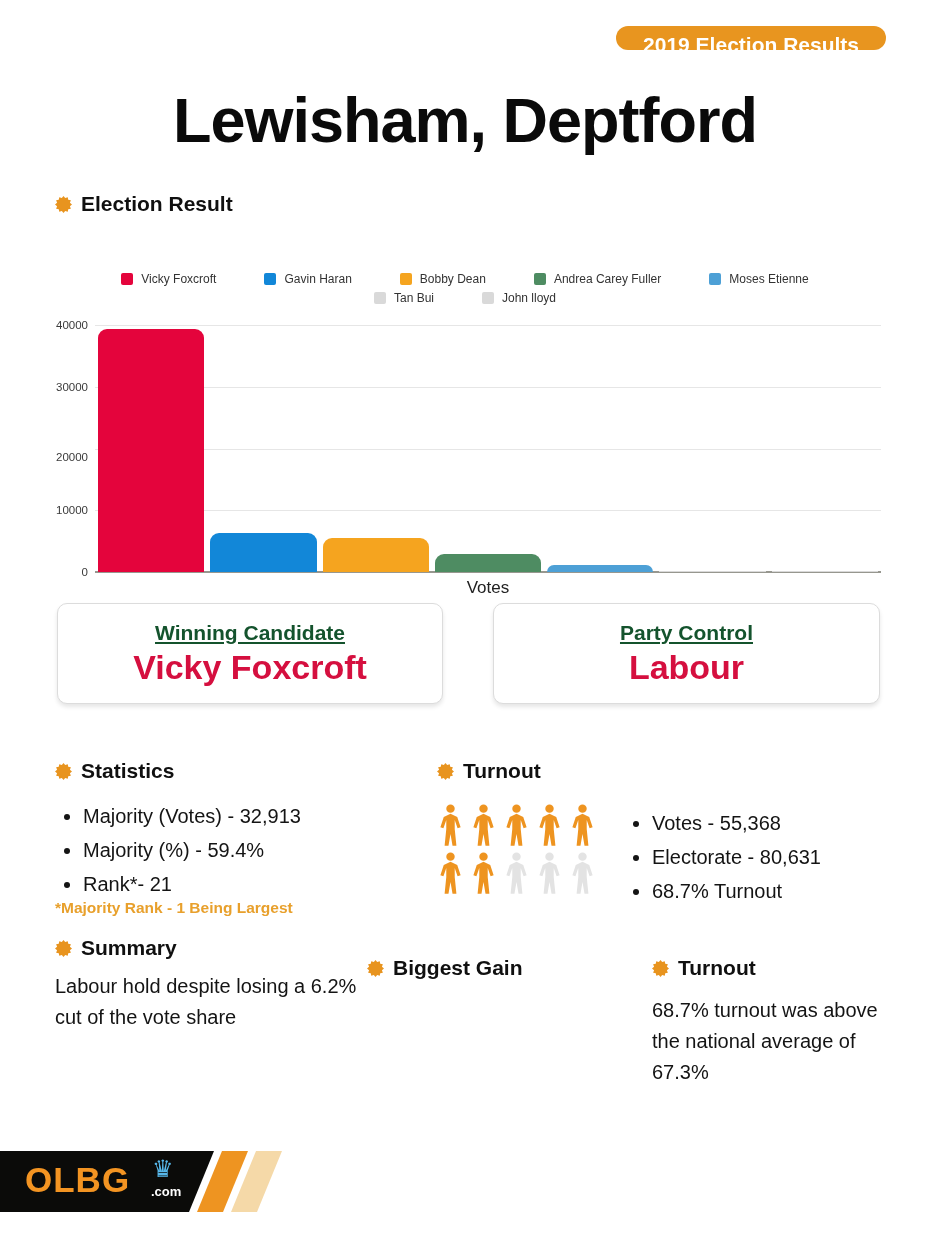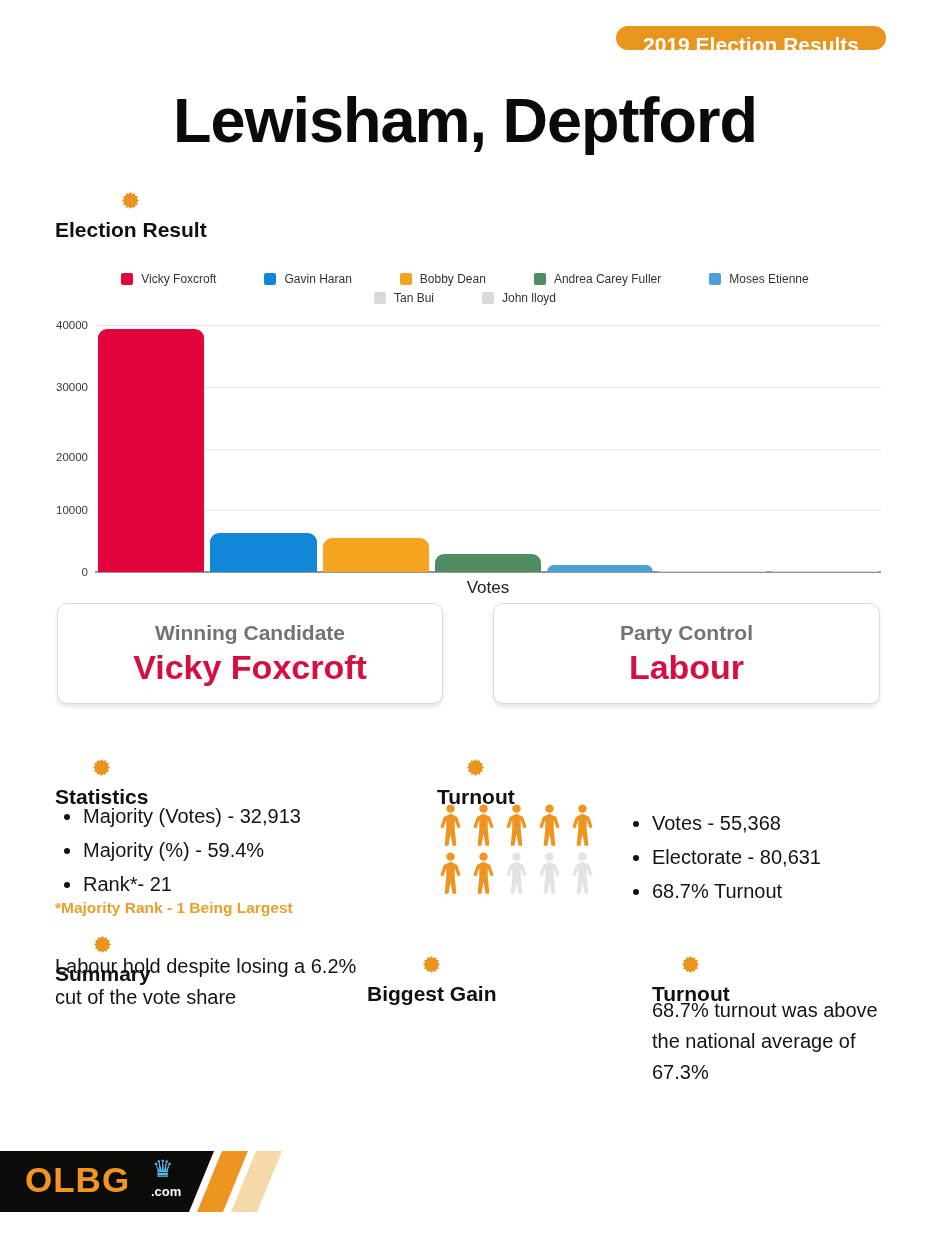--- a/index.html
+++ b/index.html
@@ -11,21 +11,21 @@
   .badge { position:absolute; top:26px; right:44px; height:24px; line-height:38px;
            padding:0 27px; border-radius:19px; background:#E8951F; color:#fff;
            font-size:21px; font-weight:700; }
 
   
   .title { position:absolute; top:84px; left:0; width:100%; text-align:center;
            font-size:63px; font-weight:800; color:#0a0a0a; letter-spacing:-1px; }
 
   
   .sec-head { position:absolute; display:flex; align-items:center; gap:9px;
-              font-size:21px; font-weight:700; color:#101010;flex-direction:column; }
+              font-size:21px; font-weight:700; color:#101010; }
   .sun { width:17px; height:17px; flex:0 0 17px; }
   .sun polygon { fill:#E8941F; }
 
   
   .legend-row { position:absolute; left:0; width:930px; display:flex;
                 justify-content:center; gap:48px; }
   .legend-row.r1 { top:272px; }
   .legend-row.r2 { top:291px; }
   .legend-item { display:flex; align-items:center; gap:8px; font-size:12px; color:#333; }
   .legend-swatch { width:12px; height:12px; border-radius:2px; }
@@ -38,39 +38,39 @@
   .xlabel { position:absolute; top:578px; left:95px; width:786px; text-align:center;
             font-size:17px; color:#222; }
 
   
   .card { position:absolute; top:603px; height:101px; background:#fff;
           border:1px solid #DCDCDC; border-radius:10px;
           box-shadow:0 3px 4px rgba(0,0,0,0.10);
           display:flex; flex-direction:column; align-items:center; justify-content:center; gap:3px; }
   .card.c1 { left:57px;  width:386px; }
   .card.c2 { left:493px; width:387px; }
-  .card-title { font-size:21px; font-weight:700; color:#737373; }
+  .card-title { font-size:21px; font-weight:700; color:#14532d;text-decoration:underline; }
   .card-value { font-size:34px; font-weight:800; color:#D50F3F; }
 
   
   ul.stat-list { position:absolute; list-style:disc; }
   ul.stat-list li { font-size:20px; color:#141414; margin-bottom:11px; }
   .stats-list   { left:83px; top:805px; width:330px; }
   .turnout-list { left:652px; top:812px; width:260px; }
   .footnote { position:absolute; left:55px; top:899px; color:#E8A02C;
               font-size:15.5px; font-weight:700; }
 
   
   .people { position:absolute; left:437px; top:803px; width:165px;
             display:grid; grid-template-columns:repeat(5,33px); grid-auto-rows:48px; }
   .person { width:27px; height:45px; }
 
   
   .para { position:absolute; font-size:20px; line-height:31px; color:#141414; }
-  .para.p1 { left:55px;  top:951px; width:302px; }
+  .para.p1 { left:55px;  top:971px; width:302px; }
   .para.p2 { left:367px; top:995px; width:260px; }
   .para.p3 { left:652px; top:995px; width:256px; }
 
   
   .logo { position:absolute; left:0; top:1151px; width:300px; height:61px; }
   .logo .black  { position:absolute; inset:0; background:#0B0B09;
                   clip-path:polygon(0 0, 214px 0, 189px 61px, 0 61px); }
   .logo .stripe1{ position:absolute; inset:0; background:#EE9421;
                   clip-path:polygon(222px 0, 248px 0, 223px 61px, 197px 61px); }
   .logo .stripe2{ position:absolute; inset:0; background:#F5D9A8;

